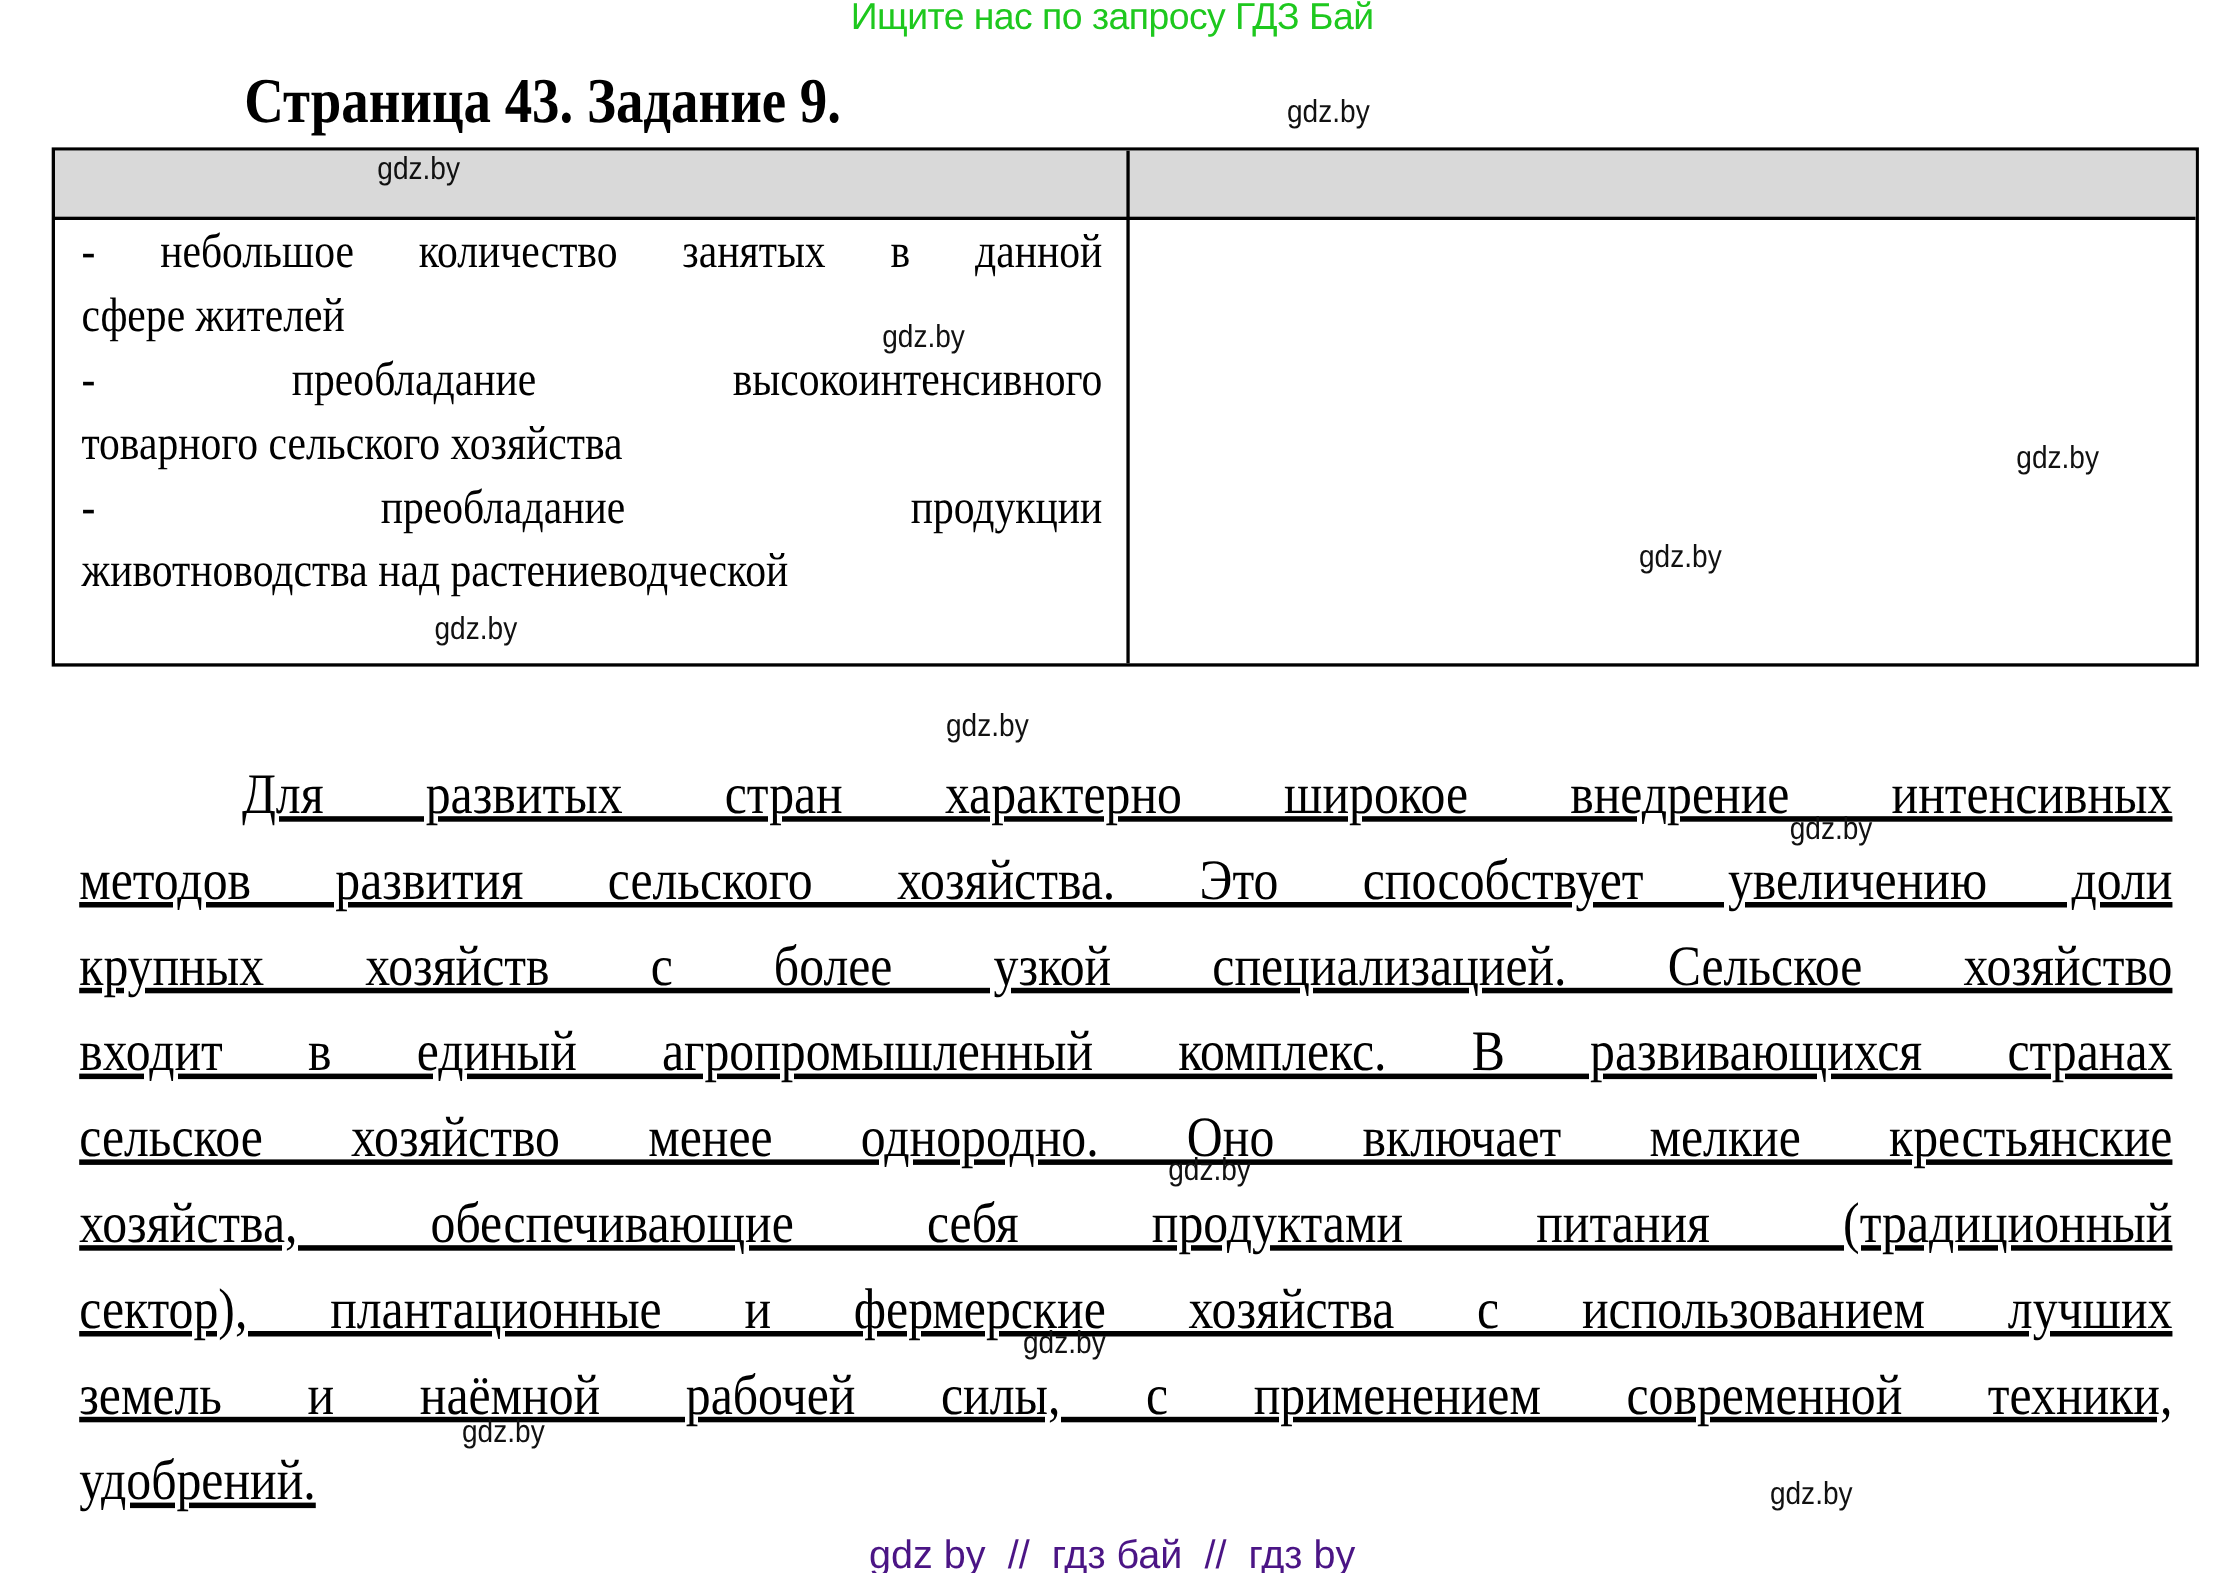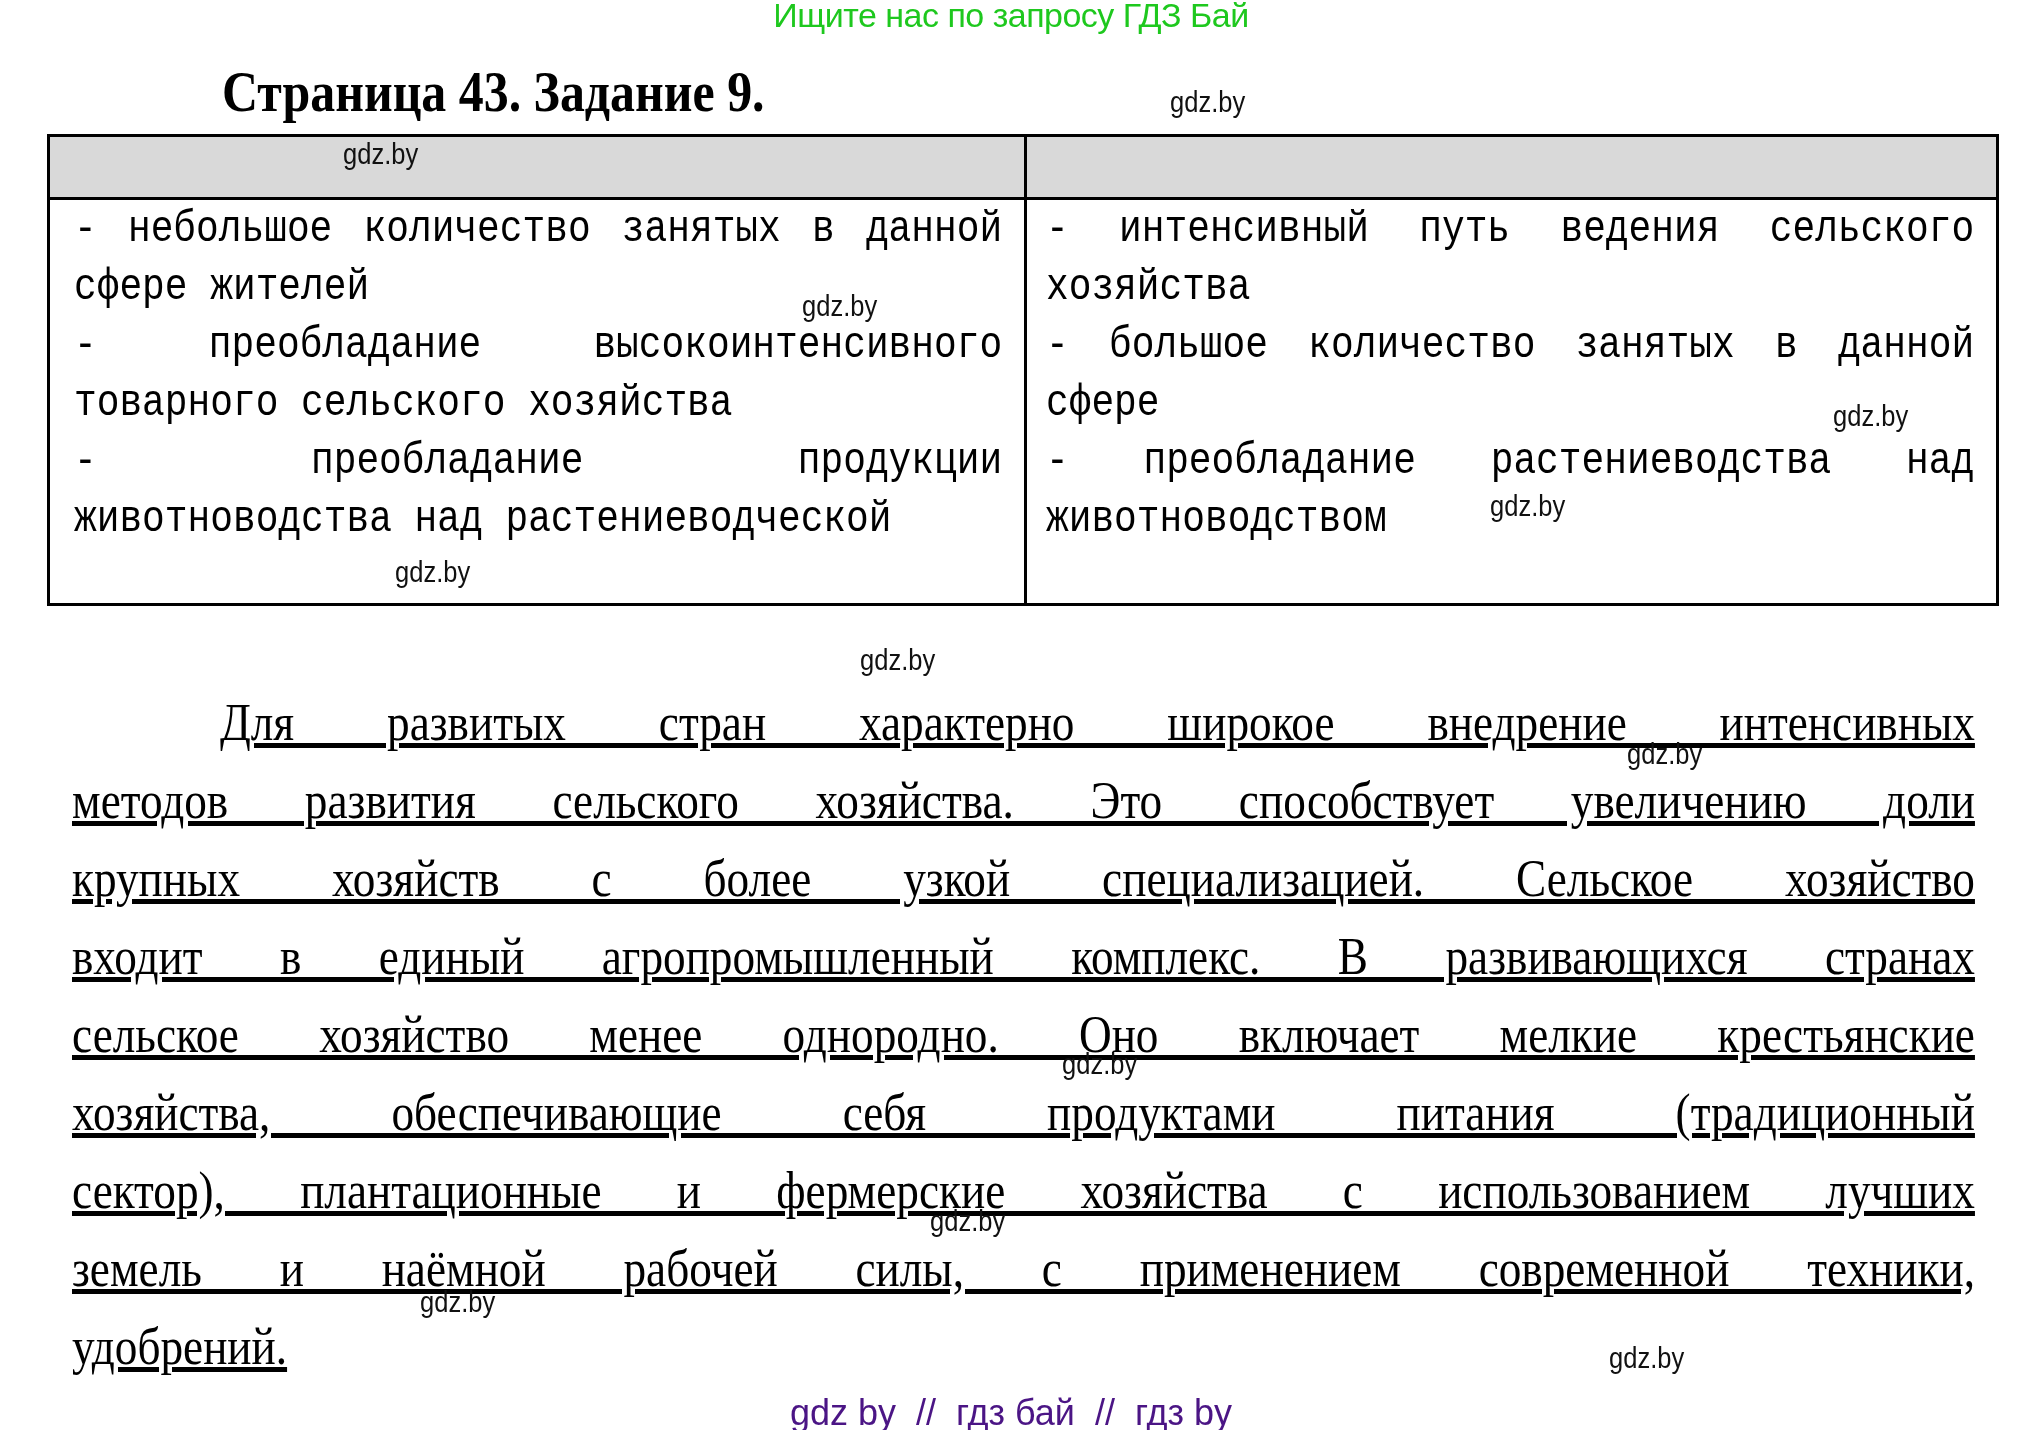--- a/index.html
+++ b/index.html
@@ -1,21 +1,21 @@
 <!DOCTYPE html>
 <html><head>
 <meta charset="utf-8">
 <style>
   html, body { margin:0; padding:0; background:#ffffff; }
   body { width:2022px; height:1430px; position:relative; overflow:hidden; font-family:"Liberation Serif", serif; color:#000; }
   .abs { position:absolute; }
   .promo { left:0; width:2022px; top:-4px; text-align:center; font-family:"Liberation Sans", sans-serif; font-size:34px; color:#1ec81e; letter-spacing:-0.5px; }
   .title { left:222px; top:58px; font-size:58px; font-weight:bold; transform:scaleX(0.86); transform-origin:left top; white-space:nowrap; }
   .wm { font-family:"Liberation Sans", sans-serif; font-size:29px; color:#111; transform:scaleX(0.88); transform-origin:left top; white-space:nowrap; }
-  .table { left:47px; top:134px; width:1946px; height:466px; border:3px solid #000;font-family:Liberation Mono, monospace; }
+  .table { left:47px; top:134px; width:1946px; height:466px; border:3px solid #000; }
   .thead { position:absolute; left:0; top:0; width:100%; height:60px; background:#d9d9d9; border-bottom:3px solid #000; }
   .vdiv { position:absolute; left:974px; top:0; width:3px; height:100%; background:#000; }
   .cell { position:absolute; top:63px; font-size:44px; line-height:58px; }
   .cell .ln { display:block; white-space:nowrap; text-align:justify; text-align-last:justify; transform:scaleX(0.86); transform-origin:left top; width:116.3%; }
   .cell .ln.last { text-align-last:left; }
   .cell-left { left:24px; width:928px; }
   .cell-right { left:996px; width:928px; }
   .para { left:72px; top:684px; width:1903px; font-size:52px; line-height:78px;text-decoration:underline; }
   .para .ln { display:block; white-space:nowrap; text-align:justify; text-align-last:justify; transform:scaleX(0.87); transform-origin:left top; width:114.94%; }
   .para .ln.last { text-align-last:left; }
@@ -36,28 +36,20 @@
   </div>
   <div class="vdiv"></div>
   <div class="cell cell-left">
     <span class="ln">- небольшое количество занятых в данной</span>
     <span class="ln last">сфере жителей</span>
     <span class="ln">- преобладание высокоинтенсивного</span>
     <span class="ln last">товарного сельского хозяйства</span>
     <span class="ln">- преобладание продукции</span>
     <span class="ln last">животноводства над растениеводческой</span>
   </div>
-  <div class="cell cell-right">
-    <span class="ln">- интенсивный путь ведения сельского</span>
-    <span class="ln last">хозяйства</span>
-    <span class="ln">- большое количество занятых в данной</span>
-    <span class="ln last">сфере</span>
-    <span class="ln">- преобладание растениеводства над</span>
-    <span class="ln last">животноводством</span>
-  </div>
 </div>
 
 <div class="abs para">
   <span class="ln first">Для развитых стран характерно широкое внедрение интенсивных</span>
   <span class="ln">методов развития сельского хозяйства. Это способствует увеличению доли</span>
   <span class="ln">крупных хозяйств с более узкой специализацией. Сельское хозяйство</span>
   <span class="ln">входит в единый агропромышленный комплекс. В развивающихся странах</span>
   <span class="ln">сельское хозяйство менее однородно. Оно включает мелкие крестьянские</span>
   <span class="ln">хозяйства, обеспечивающие себя продуктами питания (традиционный</span>
   <span class="ln">сектор), плантационные и фермерские хозяйства с использованием лучших</span>

